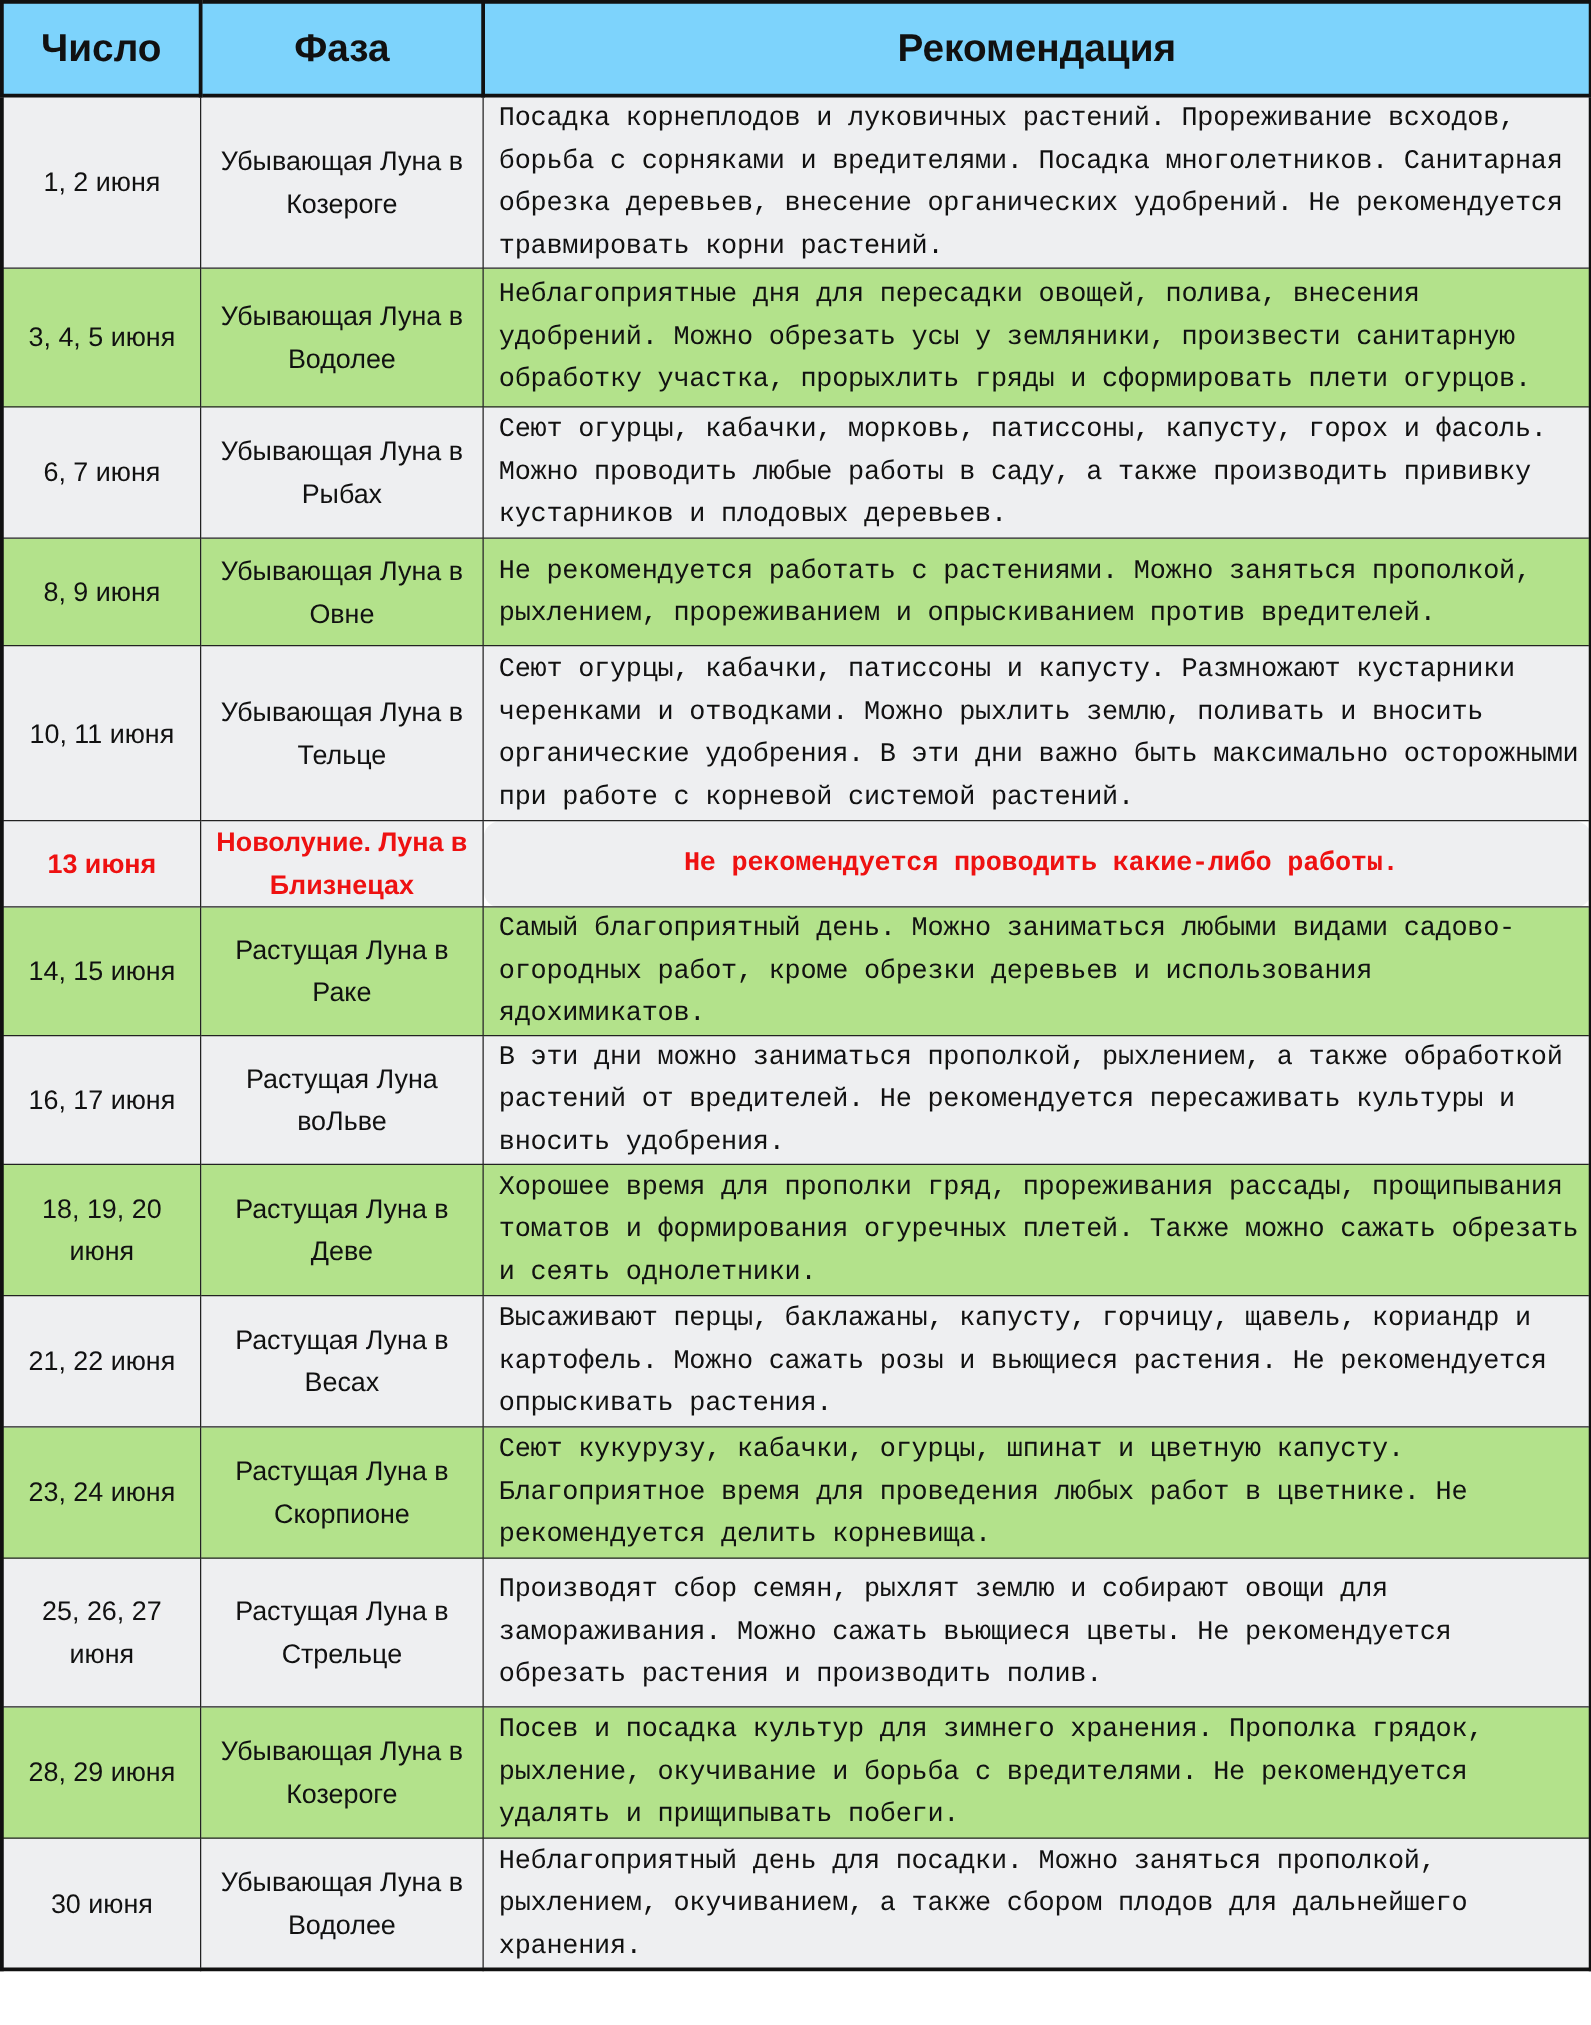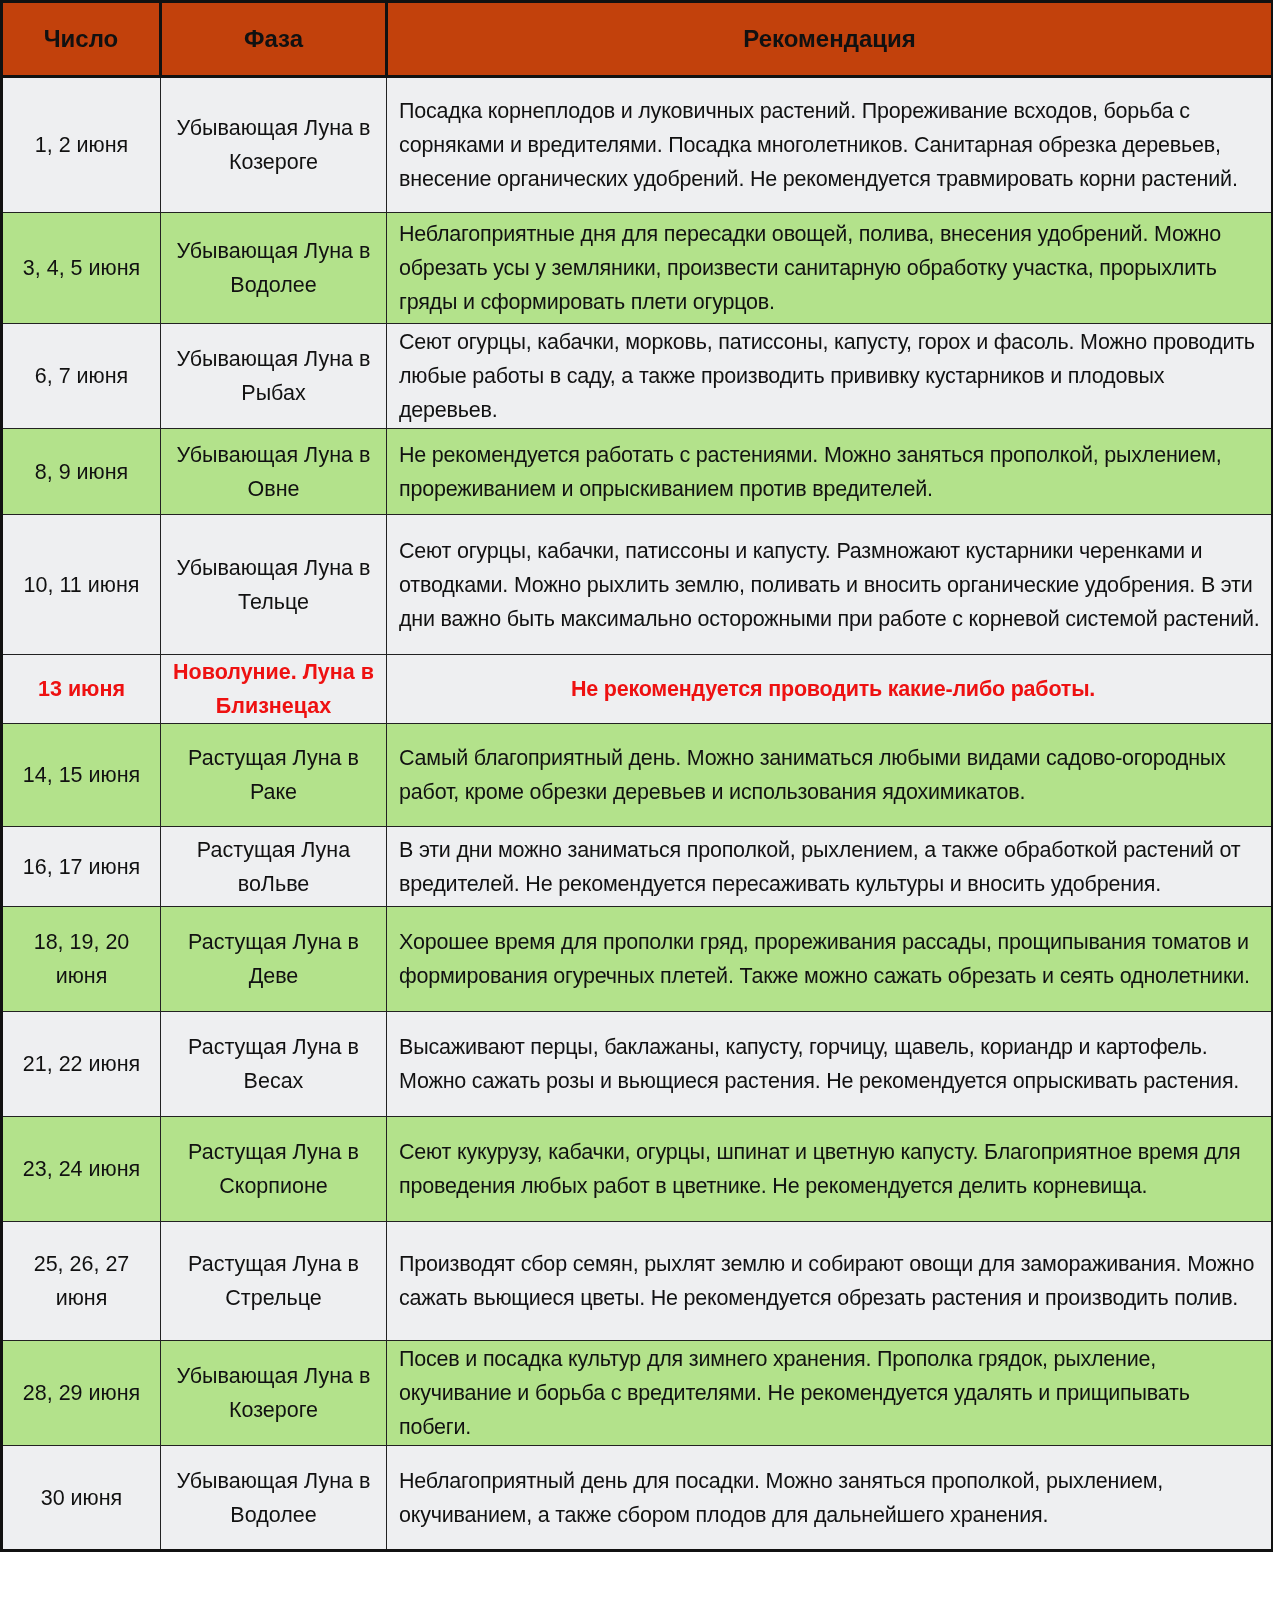--- a/index.html
+++ b/index.html
@@ -2,40 +2,40 @@
 <html><head>
 <meta charset="utf-8">
 <style>
   html, body { margin: 0; padding: 0; background: #ffffff; }
   body { width: 1273px; height: 1620px; overflow: hidden; }
   table { border-collapse: collapse; table-layout: fixed; width: 1271px; }
   col.c1 { width: 159px; }
   col.c2 { width: 226px; }
   col.c3 { width: 886px; }
   th {
-    background: #c2410c;
+    background: #7dd3fc;
     height: 72px;
-    font-size: 24px;
+    font-size: 31px;
     font-weight: bold;
     border: 3px solid #111;
     padding: 0;
   }
   td {
     border: 1px solid #222;
     font-size: 21.5px;
     line-height: 34px;
     padding: 0 6px;
     vertical-align: middle;
   }
   td.date, td.phase { text-align: center; }
-  td.rec { text-align: left; padding-left: 12px; padding-right: 4px; letter-spacing: -0.2px; }
+  td.rec { text-align: left; padding-left: 12px; padding-right: 4px; letter-spacing: -0.2px; font-family: Liberation Mono, monospace; }
   tr.green td { background: #b3e28b; }
   tr.gray td { background: #eeeff1; }
   tr.alert td { color: #ee1111; font-weight: bold; }
-  tr.alert td.rec { text-align: center; }
+  tr.alert td.rec { text-align: center; border-radius: 13px; }
 </style>
 </head>
 <body>
 
 <table style="position:absolute;left:0;top:0;border:3px solid #111;font-family:'Liberation Sans','DejaVu Sans',sans-serif;color:#111;">
   <colgroup>
       <col class="c1">
       <col class="c2">
       <col class="c3">
     </colgroup>

